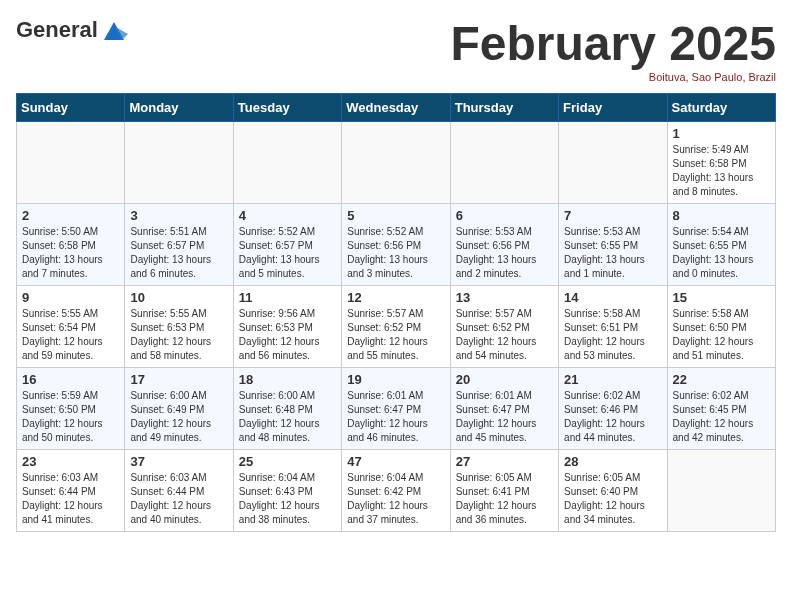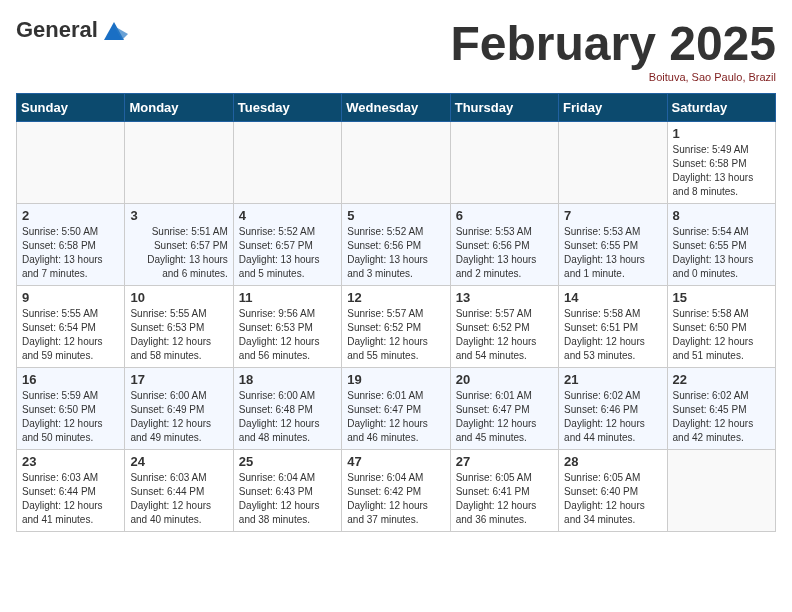--- a/index.html
+++ b/index.html
@@ -136,21 +136,21 @@
       </tr>
       <tr>
         <td>
           <span class="day-num">2</span>
           <div class="day-info" style="white-space: pre-line;">Sunrise: 5:50 AM
 Sunset: 6:58 PM
 Daylight: 13 hours and 7 minutes.</div>
         </td>
         <td>
           <span class="day-num">3</span>
-          <div class="day-info" style="white-space: pre-line; text-align: right;">Sunrise: 5:51 AM
+          <div class="day-info" style="white-space: pre-line;">Sunrise: 5:51 AM
 Sunset: 6:57 PM
 Daylight: 13 hours and 6 minutes.</div>
         </td>
         <td>
           <span class="day-num">4</span>
           <div class="day-info" style="white-space: pre-line;">Sunrise: 5:52 AM
 Sunset: 6:57 PM
 Daylight: 13 hours and 5 minutes.</div>
         </td>
         <td>
@@ -267,21 +267,21 @@
         </td>
       </tr>
       <tr>
         <td>
           <span class="day-num">23</span>
           <div class="day-info" style="white-space: pre-line;">Sunrise: 6:03 AM
 Sunset: 6:44 PM
 Daylight: 12 hours and 41 minutes.</div>
         </td>
         <td>
-          <span class="day-num">24</span>
+          <span class="day-num">37</span>
           <div class="day-info" style="white-space: pre-line;">Sunrise: 6:03 AM
 Sunset: 6:44 PM
 Daylight: 12 hours and 40 minutes.</div>
         </td>
         <td>
           <span class="day-num">25</span>
           <div class="day-info" style="white-space: pre-line;">Sunrise: 6:04 AM
 Sunset: 6:43 PM
 Daylight: 12 hours and 38 minutes.</div>
         </td>

